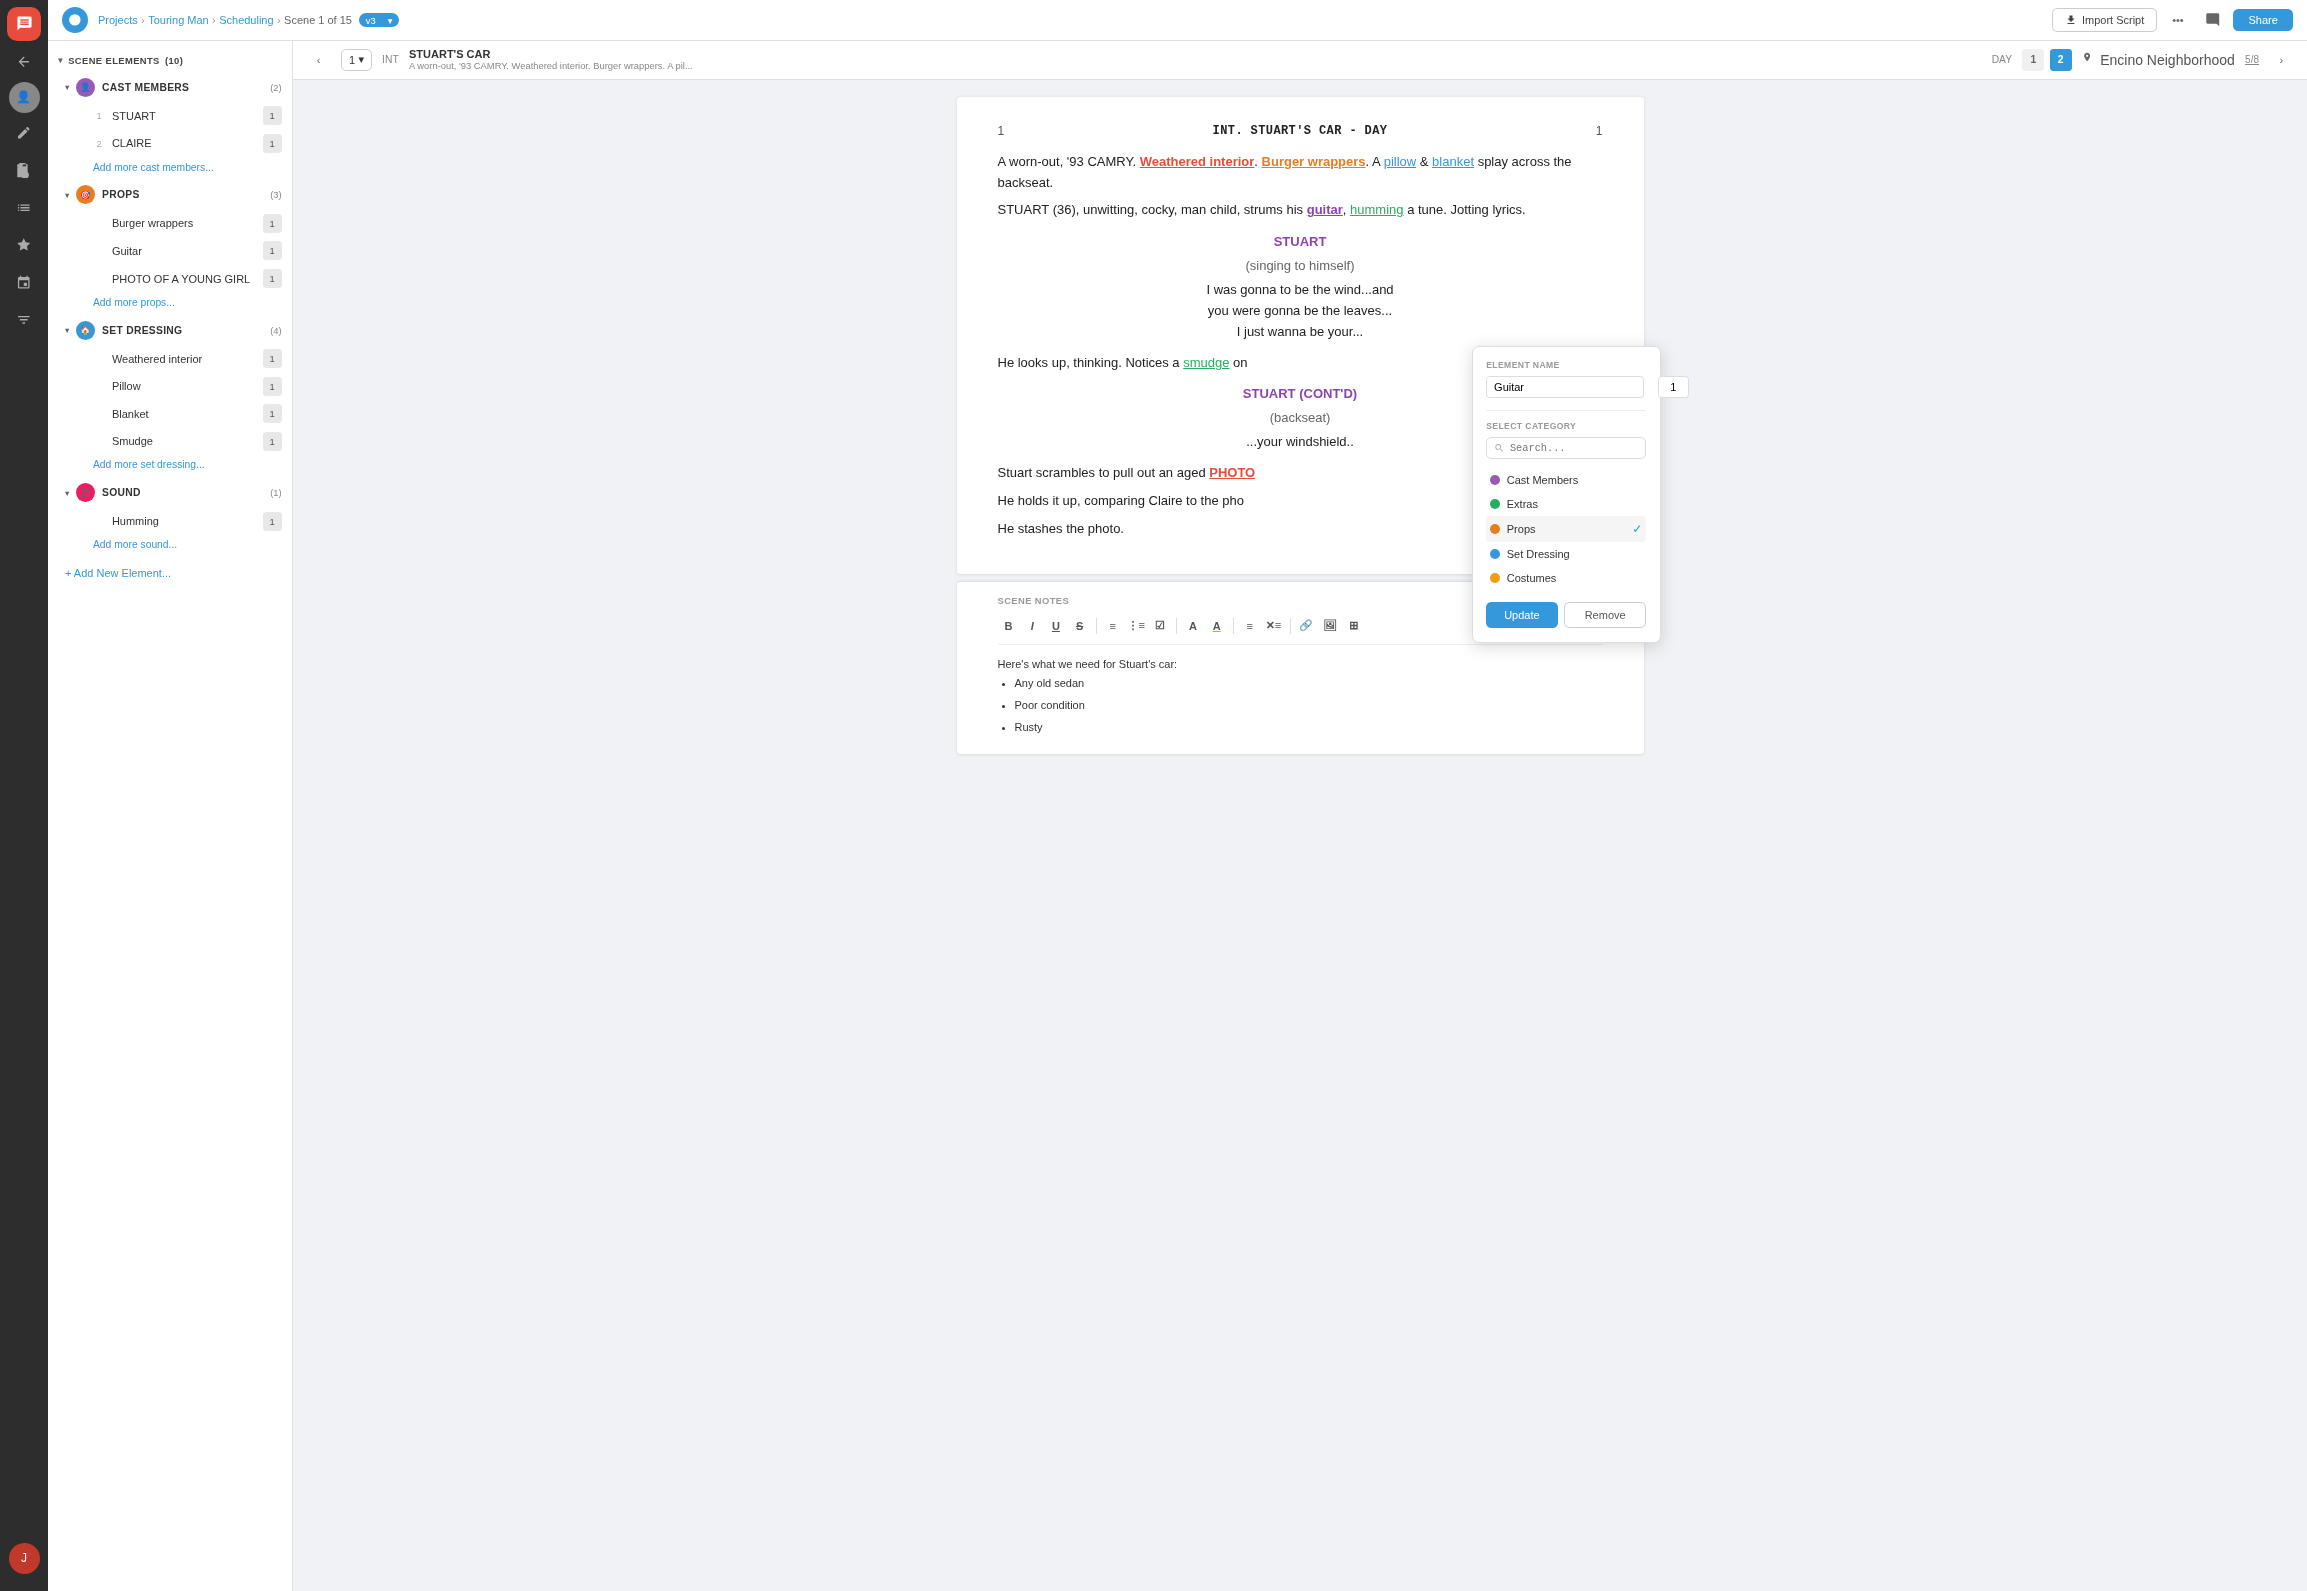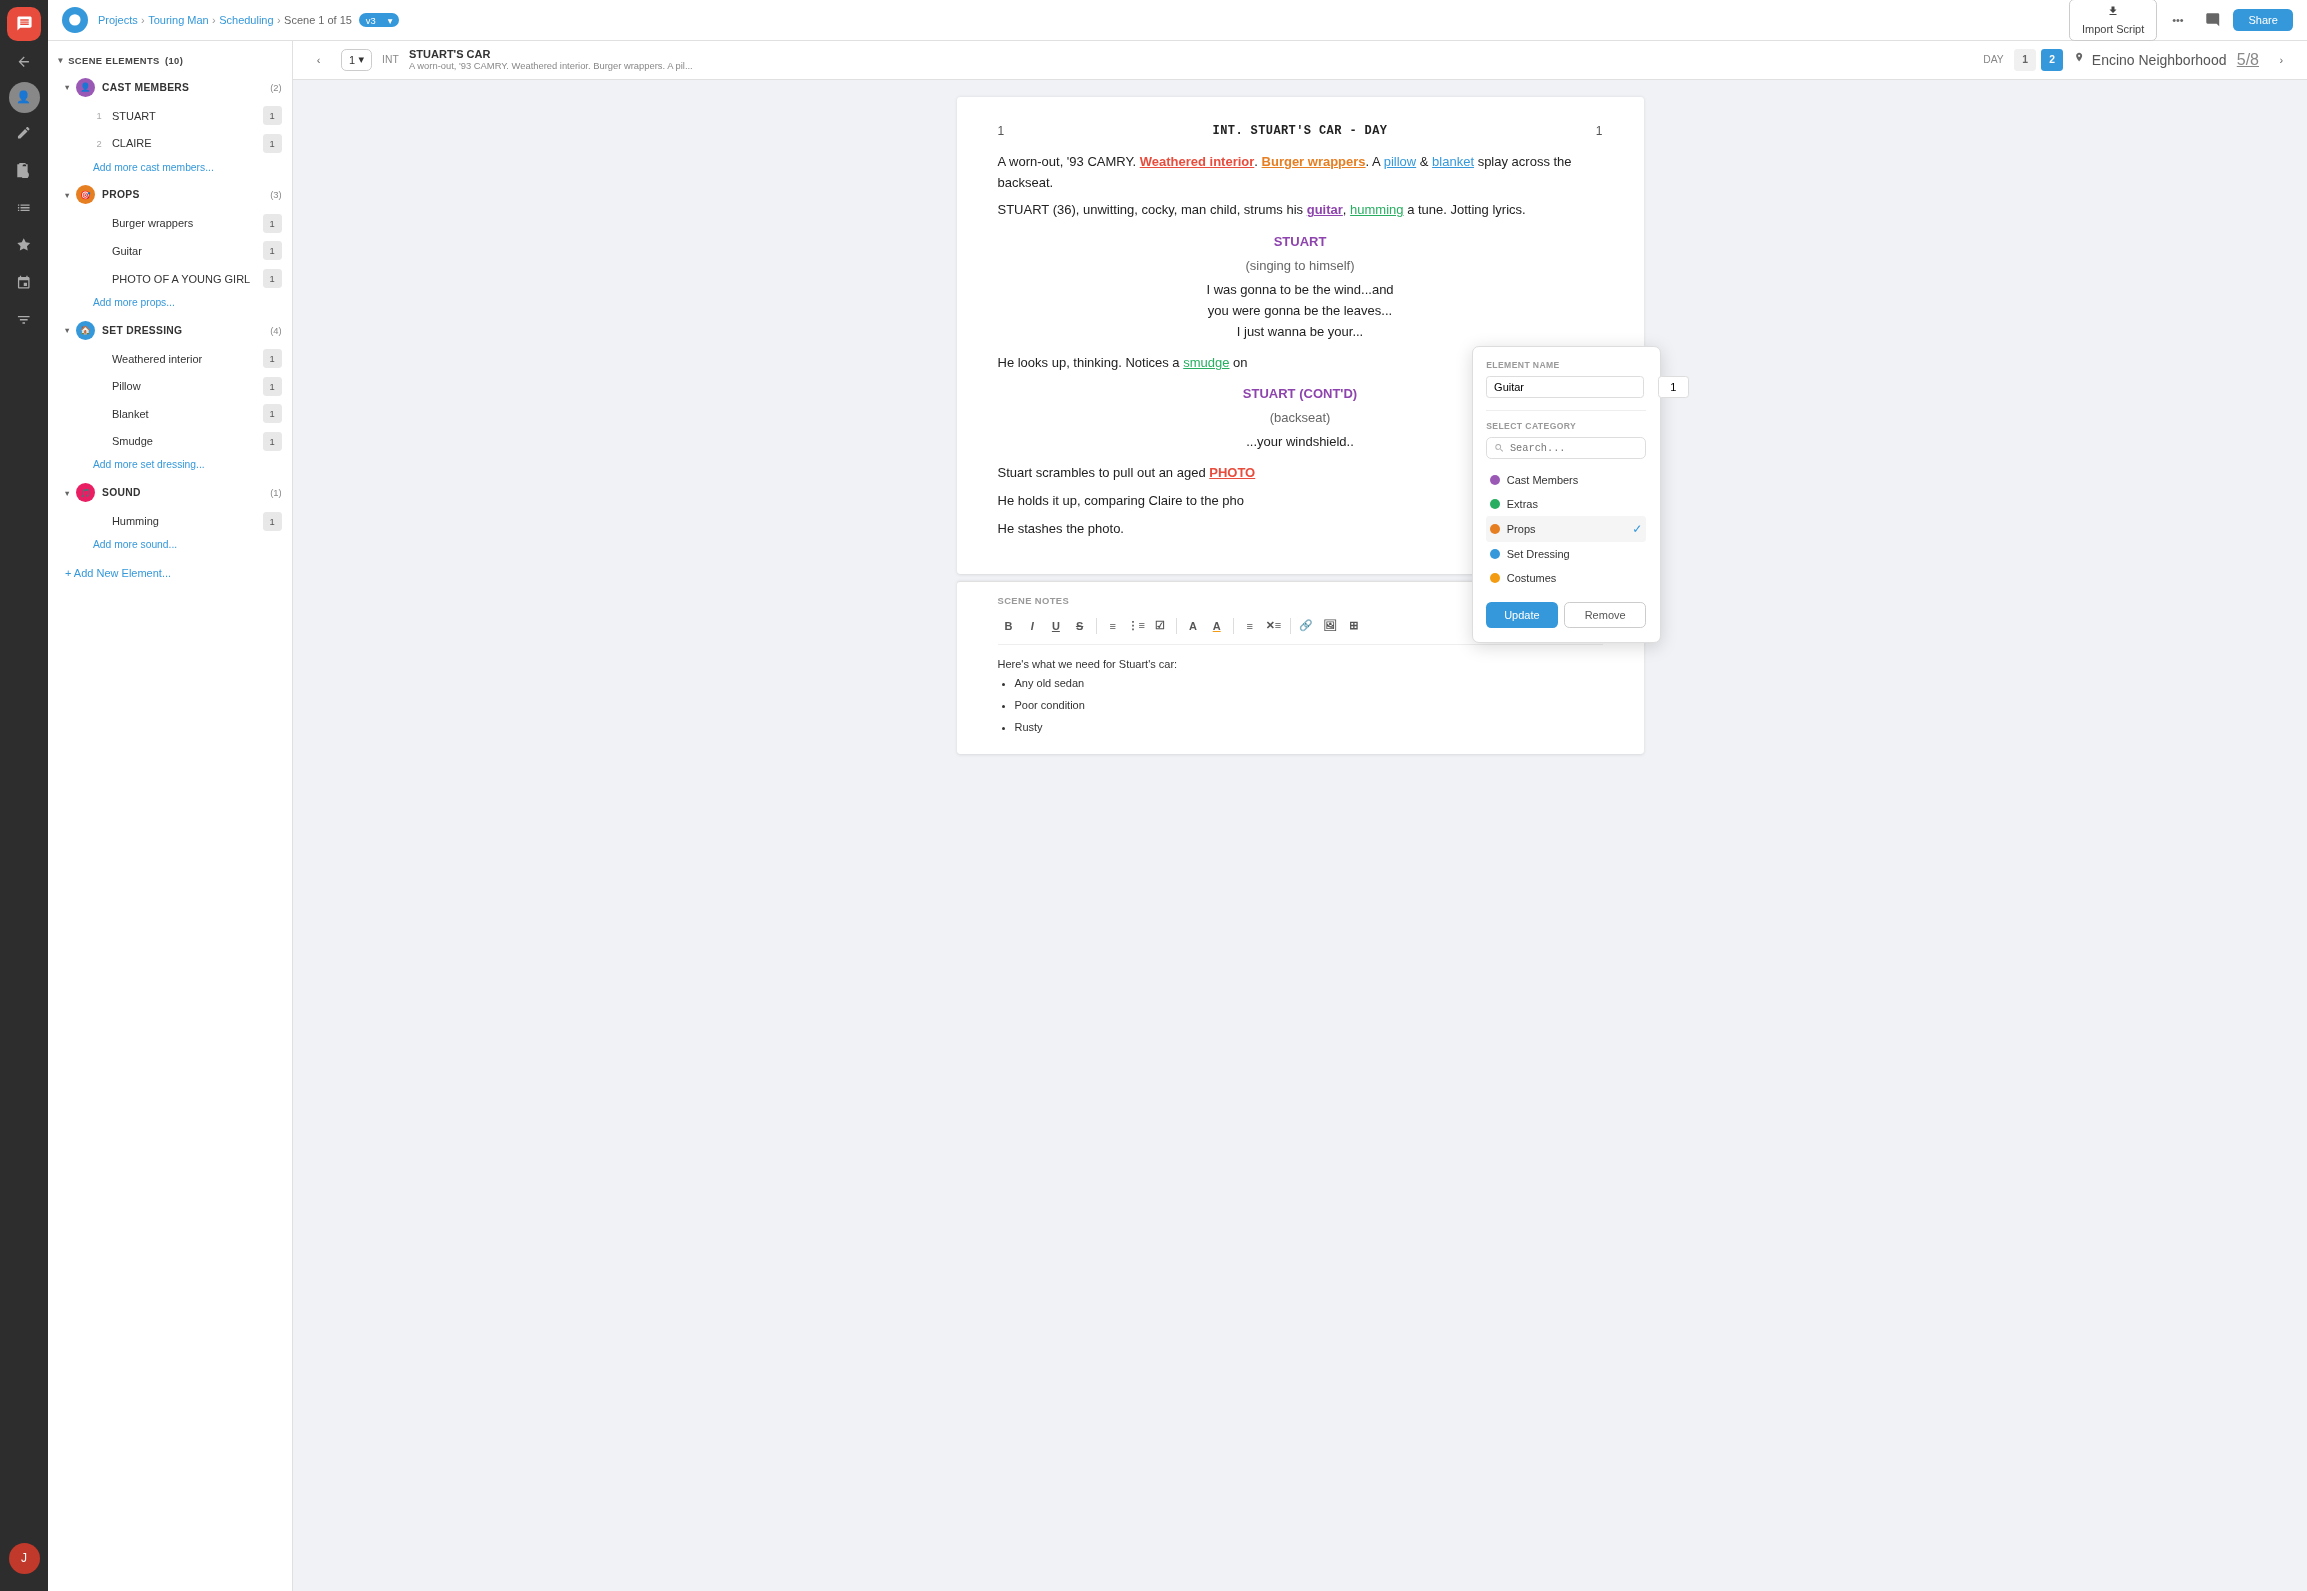--- a/index.html
+++ b/index.html
@@ -60,21 +60,20 @@
     .nav-actions { display: flex; align-items: center; gap: 6.9px; }
     .import-btn {
       border: 0.9px solid #ccc;
       background: #fff;
       padding: 5.2px 12px;
       border-radius: 5.2px;
       cursor: pointer;
       font-size: 11px;
       display: flex; align-items: center; gap: 5.2px;
       color: #444;
-      flex-direction: column;
     }
     .dots-btn { width: 27.5px; height: 27.5px; display: flex; align-items: center; justify-content: center; cursor: pointer; color: #666; border-radius: 5.2px; }
     .comment-btn { width: 27.5px; height: 27.5px; display: flex; align-items: center; justify-content: center; cursor: pointer; color: #666; border-radius: 5.2px; }
     .share-btn { background: #3498db; color: #fff; padding: 5.2px 15.5px; border-radius: 5.2px; cursor: pointer; font-size: 11px; border: none; font-weight: 500; }
 
     
     .content-area { display: flex; flex: 1; overflow: hidden; }
 
     
     .sidebar {
@@ -170,21 +169,21 @@
     .int-badge { font-size: 10.3px; color: #888; font-weight: 500; }
     .scene-title-area { flex: 1; }
     .scene-title-main { font-size: 11px; font-weight: 600; color: #333; }
     .scene-subtitle { font-size: 9.4px; color: #888; }
     .day-badge { font-size: 10.3px; color: #888; font-weight: 500; }
     .scene-nums { display: flex; gap: 5.2px; align-items: center; }
     .scene-num-box { width: 22px; height: 22px; display: flex; align-items: center; justify-content: center; border-radius: 3.4px; font-size: 10.3px; font-weight: 600; cursor: pointer; }
     .scene-num-box.inactive { background: #f0f0f0; color: #666; }
     .scene-num-box.active { background: #3498db; color: #fff; }
     .location-info { display: flex; align-items: flex-start; gap: 8px; font-size: 14px; color: #555; }
-    .page-count { font-size: 16px; color: #888; text-decoration: underline; }
+    .page-count { font-size: 10px; color: #888; text-decoration: underline; }
 
     
     .script-scroll { flex: 1; overflow-y: auto; padding: 17px; }
     .script-paper {
       background: #fff;
       border-radius: 3.4px;
       box-shadow: 0 0.9px 3.4px rgba(0,0,0,0.1);
       padding: 27.5px 41px;
       max-width: 687px;
       margin: 0 auto;

